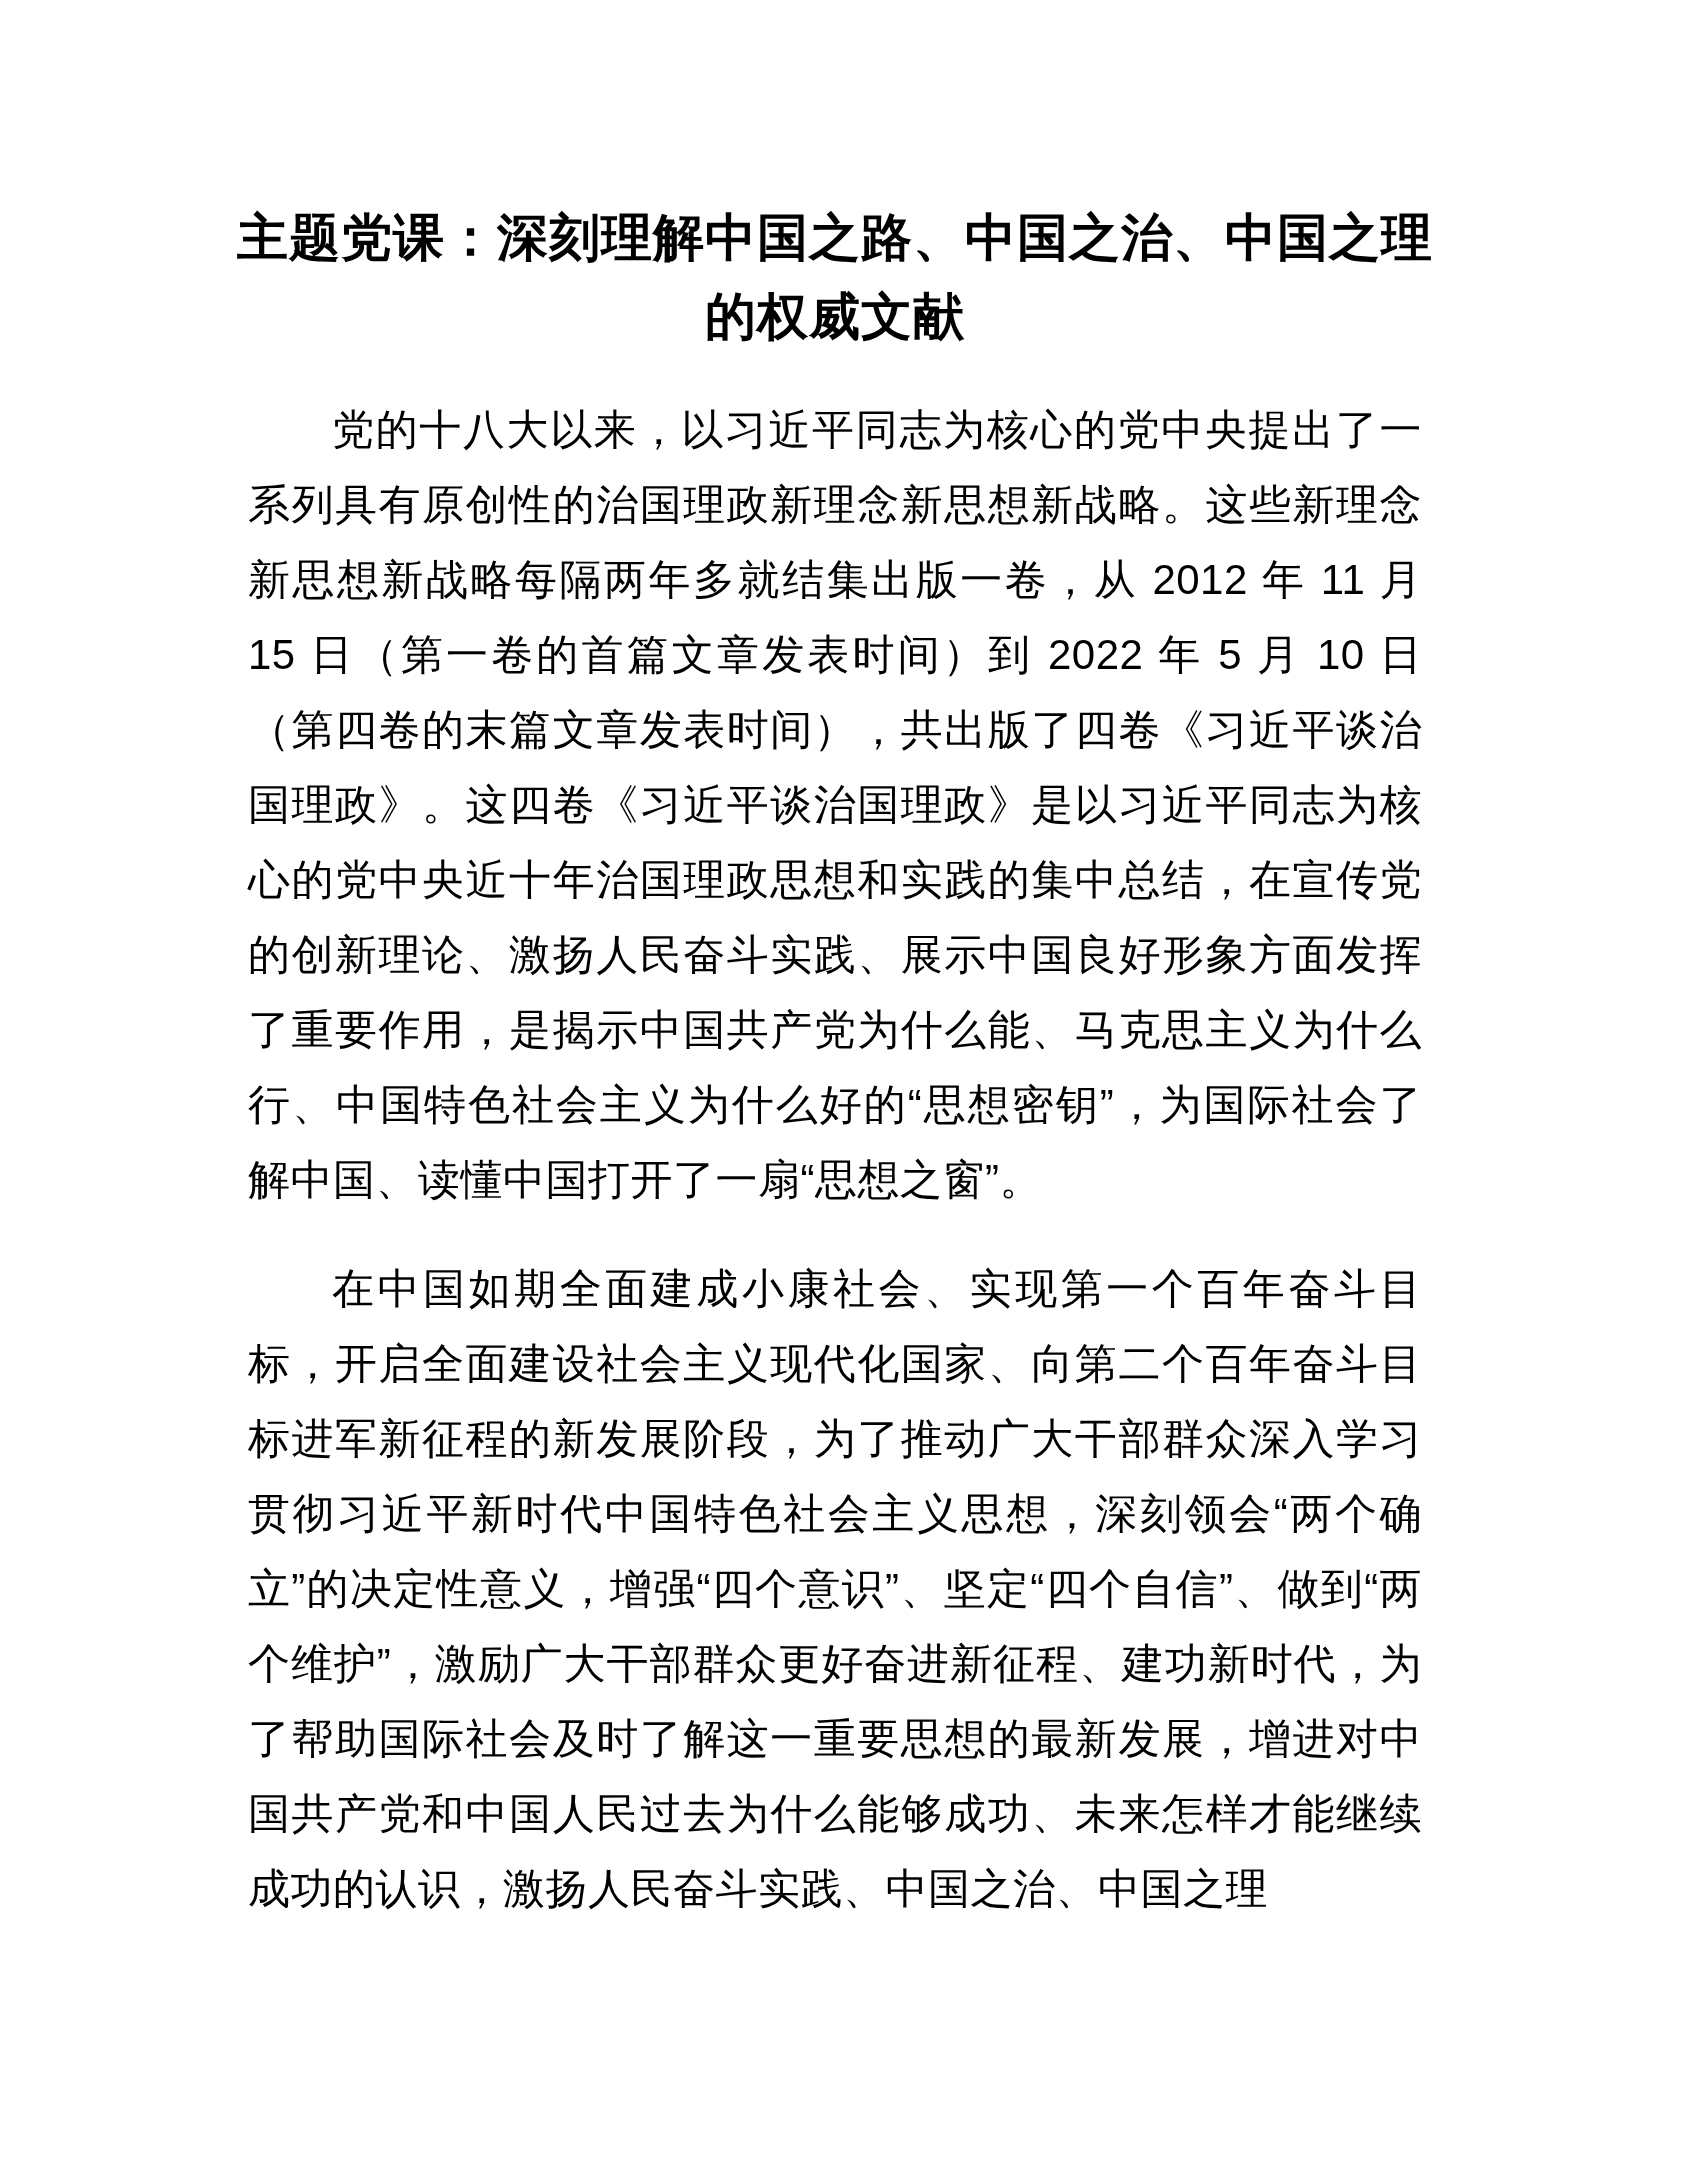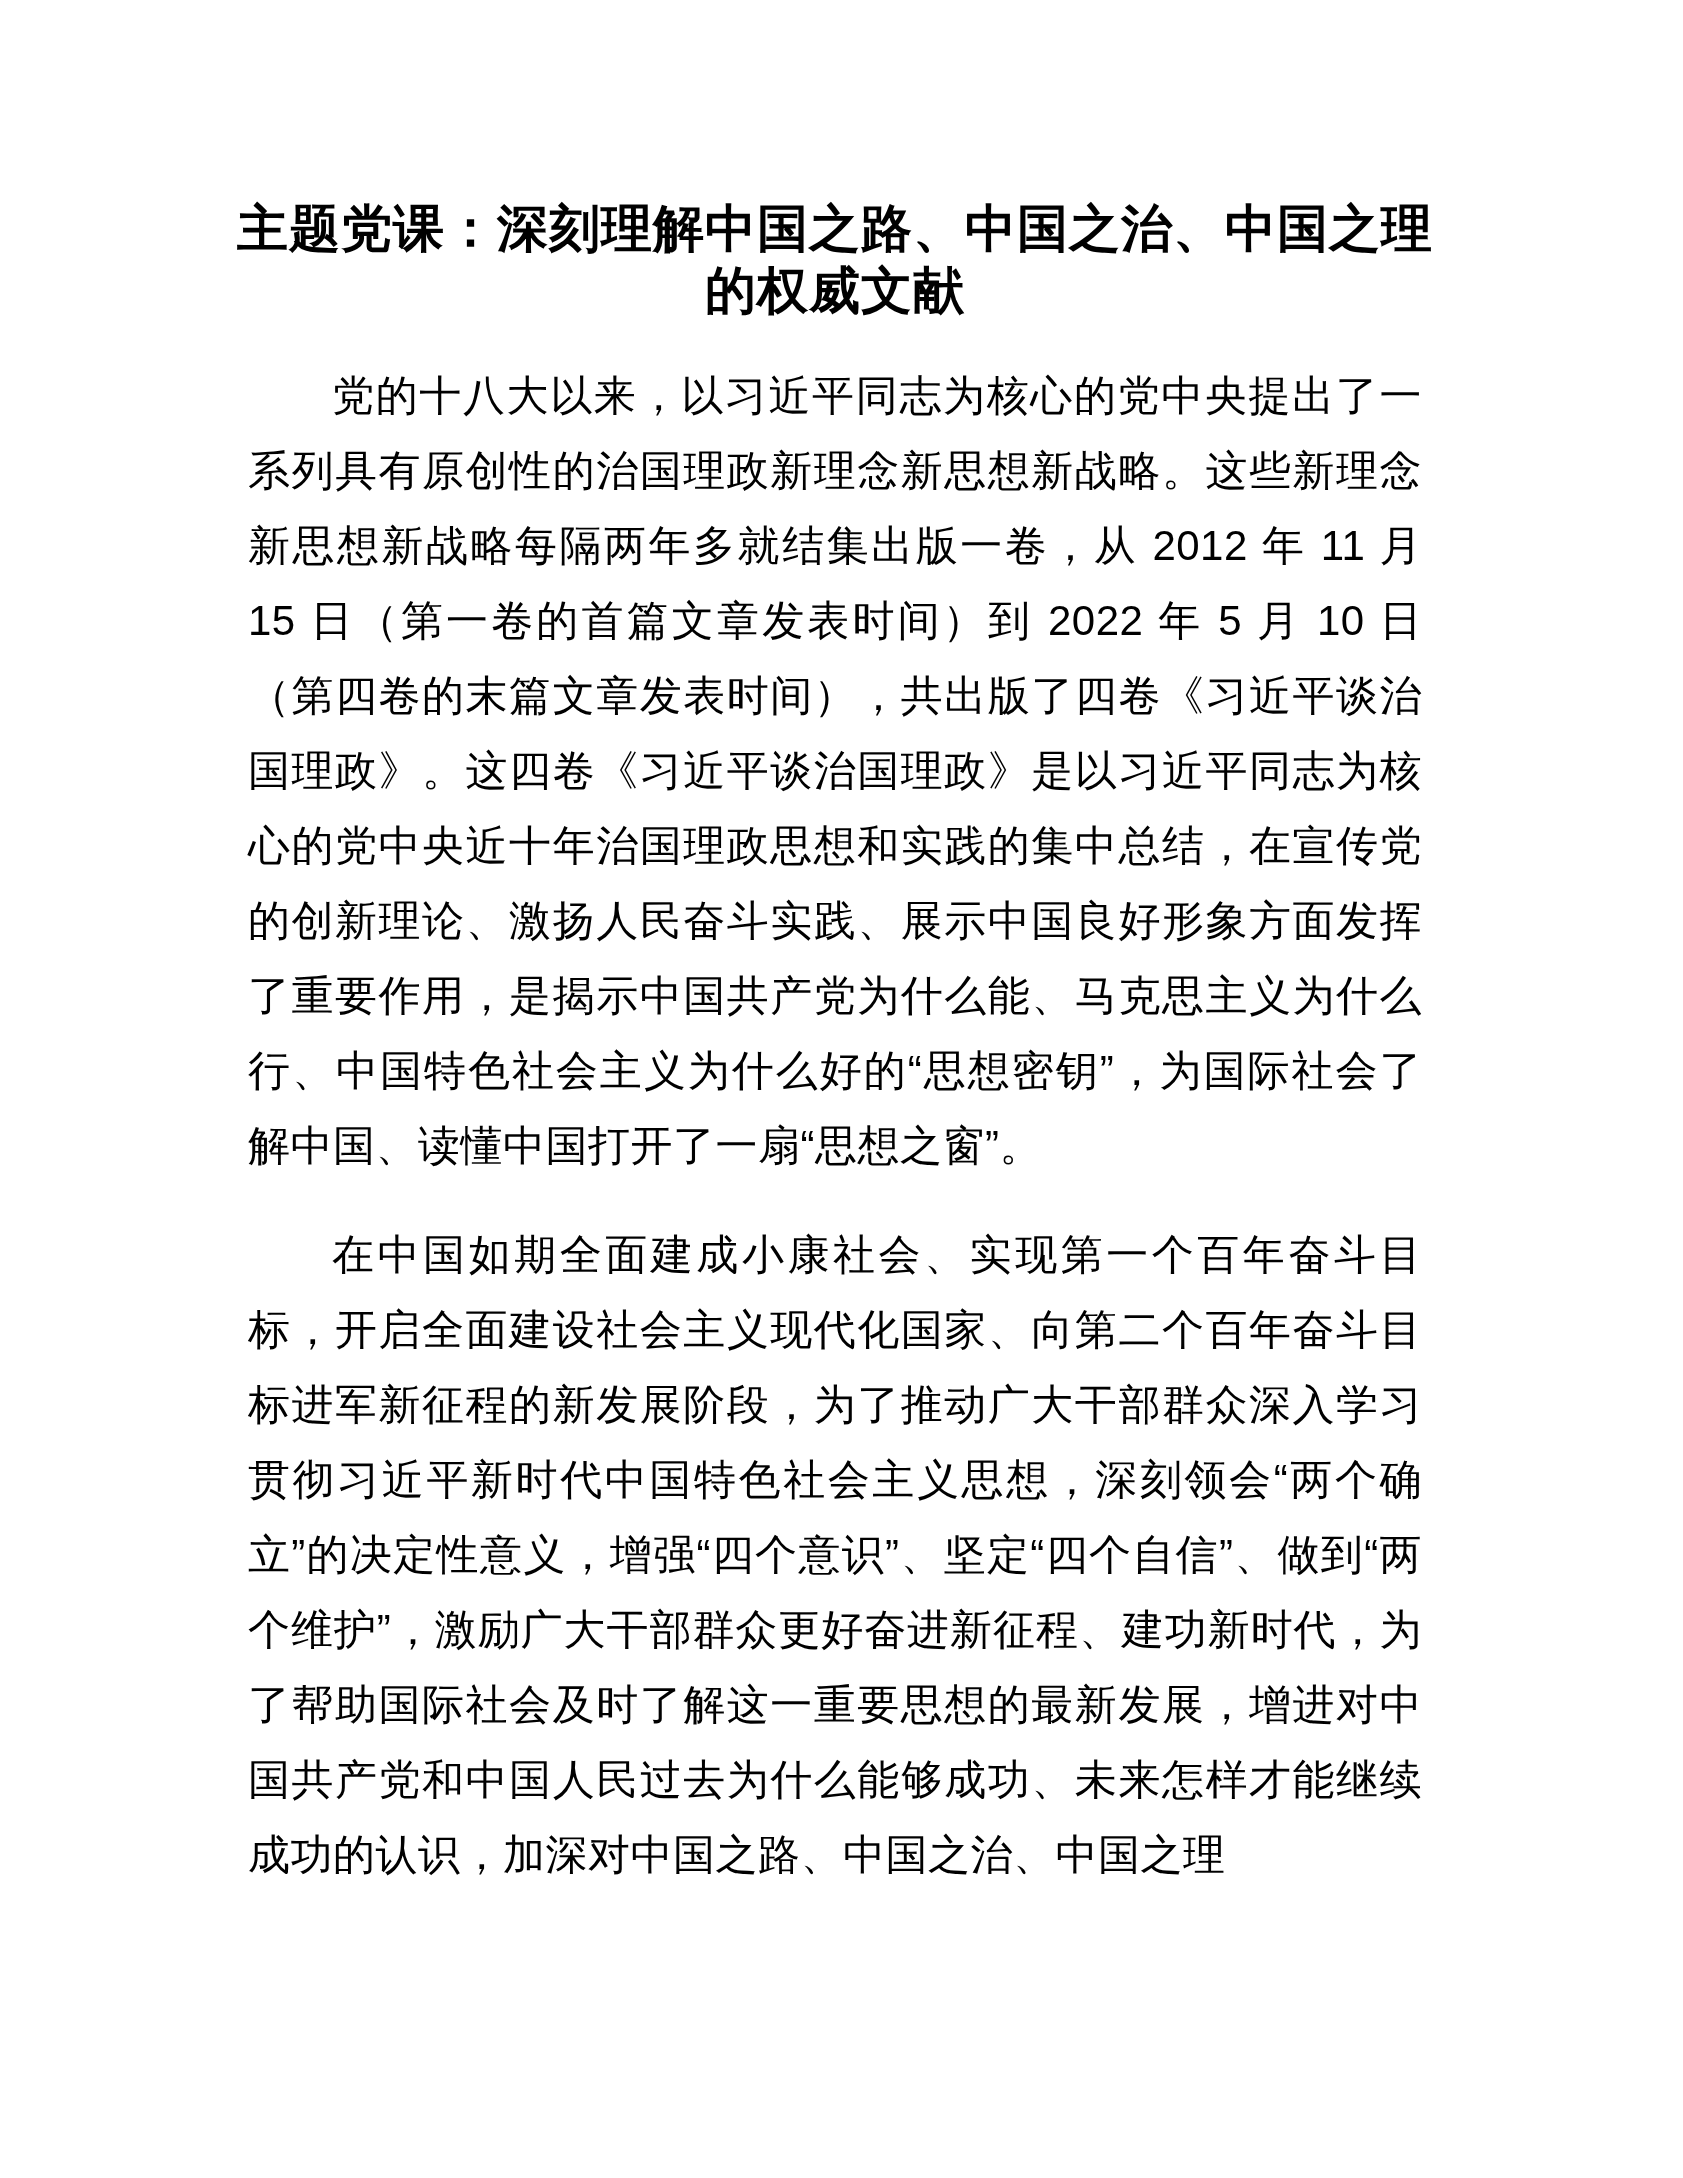--- a/index.html
+++ b/index.html
@@ -14,21 +14,21 @@
     background: #ffffff;
     overflow: hidden;
     box-sizing: border-box;
     padding: 198px 249px 0 236px;
     font-family: "Liberation Sans", sans-serif;
     color: #000000;
   }
   .doc-title {
     font-size: 51px;
     font-weight: 700;
-    line-height: 62px;
+    line-height: 79px;
     text-align: center;
     margin: 0 0 36px 0;
     letter-spacing: 1px;
   }
   .doc-body p {
     font-size: 42px;
     line-height: 75px;
     text-align: justify;
     text-justify: inter-character;
     text-indent: 2em;
@@ -40,16 +40,16 @@
   }
 </style>
 </head>
 <body>
 
 <div class="page">
   <h1 class="doc-title">主题党课：深刻理解中国之路、中国之治、中国之理的权威文献</h1>
 
   <div class="doc-body">
     <p>党的十八大以来，以习近平同志为核心的党中央提出了一系列具有原创性的治国理政新理念新思想新战略。这些新理念新思想新战略每隔两年多就结集出版一卷，从 2012 年 11 月 15 日（第一卷的首篇文章发表时间）到 2022 年 5 月 10 日（第四卷的末篇文章发表时间），共出版了四卷《习近平谈治国理政》。这四卷《习近平谈治国理政》是以习近平同志为核心的党中央近十年治国理政思想和实践的集中总结，在宣传党的创新理论、激扬人民奋斗实践、展示中国良好形象方面发挥了重要作用，是揭示中国共产党为什么能、马克思主义为什么行、中国特色社会主义为什么好的“思想密钥”，为国际社会了解中国、读懂中国打开了一扇“思想之窗”。</p>
-    <p>在中国如期全面建成小康社会、实现第一个百年奋斗目标，开启全面建设社会主义现代化国家、向第二个百年奋斗目标进军新征程的新发展阶段，为了推动广大干部群众深入学习贯彻习近平新时代中国特色社会主义思想，深刻领会“两个确立”的决定性意义，增强“四个意识”、坚定“四个自信”、做到“两个维护”，激励广大干部群众更好奋进新征程、建功新时代，为了帮助国际社会及时了解这一重要思想的最新发展，增进对中国共产党和中国人民过去为什么能够成功、未来怎样才能继续成功的认识，加深对中国之路、中国之治、中国之理</p>
+    <p>在中国如期全面建成小康社会、实现第一个百年奋斗目标，开启全面建设社会主义现代化国家、向第二个百年奋斗目标进军新征程的新发展阶段，为了推动广大干部群众深入学习贯彻习近平新时代中国特色社会主义思想，深刻领会“两个确立”的决定性意义，增强“四个意识”、坚定“四个自信”、做到“两个维护”，激励广大干部群众更好奋进新征程、建功新时代，为了帮助国际社会及时了解这一重要思想的最新发展，增进对中国共产党和中国人民过去为什么能够成功、未来怎样才能继续成功的认识，激扬人民奋斗实践、中国之治、中国之理</p>
   </div>
 </div>
 
 
 </body></html>

